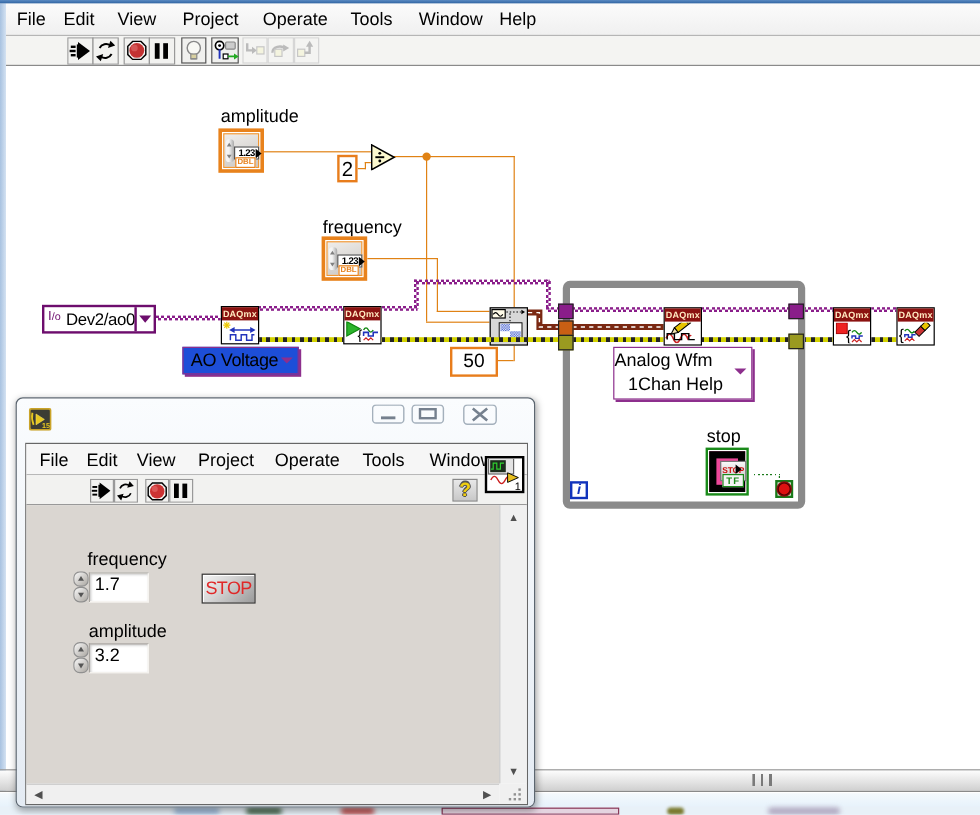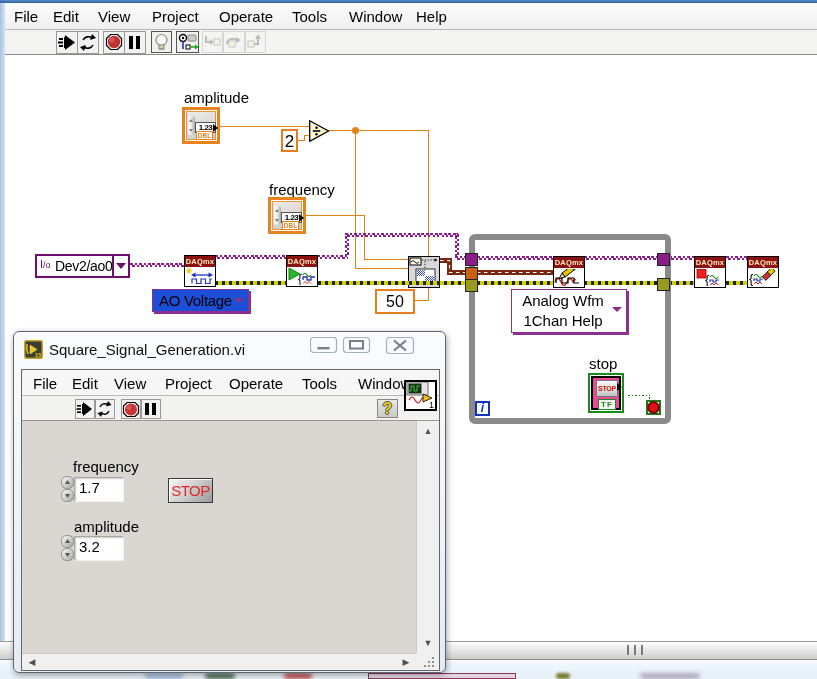--- a/index.html
+++ b/index.html
@@ -284,28 +284,28 @@
       </defs>
   <rect x="7" y="12" width="19" height="13" fill="#fff" stroke="#000" stroke-width="0.8"></rect>
   <rect x="8" y="13" width="8" height="6" fill="url(#chk)"></rect>
   <rect x="16" y="19" width="9" height="5" fill="url(#chk)"></rect>
 </svg>
 </div>
 
 <div class="ew" style="left:318px;top:281px;width:147px;"></div>
 
 <div class="abs" style="left:511px;top:289px;width:116px;height:44px;border:1px solid #8d2f8d;box-shadow:2px 2px 0 #8d2f8d;background:#fff;box-sizing:border-box;">
-  <div style="position:absolute;left:0;right:12px;top:2px;font-size:15px;color:#000;text-align:center;white-space:nowrap;">Analog Wfm</div>
+  <div style="position:absolute;left:0;right:12px;top:2px;font-size:15px;color:#000;white-space:nowrap;">Analog Wfm</div>
   <div style="position:absolute;left:0;right:12px;top:22px;font-size:15px;color:#000;text-align:center;white-space:nowrap;">1Chan Help</div>
   <span style="position:absolute;right:4px;top:17px;width:0;height:0;border-left:5px solid transparent;border-right:5px solid transparent;border-top:5px solid #8d2f8d;"></span>
 </div>
 
 <span class="lbl" style="left:589px;top:355px;">stop</span>
 <div class="abs" id="stopbool" style="left:588px;top:373px;width:36px;height:40px;border:2px solid #1a8a1a;background:#fff;box-sizing:border-box;">
-  <div style="position:absolute;left:1px;top:1px;right:1px;bottom:1px;border:2px solid #000000;background:#ec4899;">
+  <div style="position:absolute;left:1px;top:1px;right:1px;bottom:1px;border:6px solid #000000;background:#ec4899;">
     <div style="position:absolute;left:3px;top:2px;width:20px;height:15px;background:linear-gradient(#fafafa,#c4c4c4);border:1px solid #777;color:#cc1111;font-size:7px;font-weight:bold;text-align:center;line-height:15px;letter-spacing:-0.2px;">STOP</div>
     <div style="position:absolute;left:5px;bottom:-2px;width:16px;height:9px;background:#f4f4f4;border:1px solid #1a8a1a;color:#1a8a1a;font-size:8px;font-weight:bold;line-height:9px;text-align:center;letter-spacing:1px;">TF</div>
     <span style="position:absolute;right:-3px;top:5px;width:0;height:0;border-top:4px solid transparent;border-bottom:4px solid transparent;border-left:5px solid #000;"></span>
   </div>
 </div>
 
 <div class="abs" style="left:475px;top:401px;width:15px;height:15px;border:2px solid #1133bb;background:#fff;box-sizing:border-box;color:#1133bb;font-size:12px;font-weight:bold;font-style:italic;text-align:center;line-height:11px;">i</div>
 
 <div class="abs" style="left:646px;top:400px;width:15px;height:15px;border:2px solid #1a7a1a;background:#fff;box-sizing:border-box;">
   <span style="position:absolute;left:0px;top:0px;width:9px;height:9px;border-radius:50%;background:#dd1111;border:1px solid #550000;box-shadow:0 0 0 1px #881111;"></span>
@@ -316,21 +316,20 @@
 
 <div class="abs" id="fpwin" style="left:13px;top:331px;width:431px;height:340px;border:1px solid #5c6670;border-radius:6px;background:linear-gradient(#fafcfe,#e4ebf3);box-shadow:1px 2px 6px rgba(0,0,0,0.35);">
 
   <svg style="position:absolute;left:10px;top:8px;" width="19" height="19">
     <rect x="0" y="0" width="19" height="19" rx="2" fill="#caa42a"></rect>
     <rect x="1.5" y="1.5" width="16" height="16" rx="1" fill="#3c3c34"></rect>
     <polygon points="6,5 6,14 13,9.5" fill="#e8c820" stroke="#f8e060" stroke-width="0.5"></polygon>
     <path d="M3,4 q-1,5 1,10" stroke="#e8c820" stroke-width="1.5" fill="none"></path>
     <text x="11" y="17" font-size="6" fill="#e8c820" font-family="Liberation Sans" font-weight="bold">15</text>
   </svg>
-  <span style="position:absolute;left:35px;top:9px;font-size:15px;color:#111;white-space:nowrap;">Square_Signal_Generation.vi</span>
 
   <svg style="position:absolute;left:296px;top:5px;" width="125" height="22">
     <rect x="0.5" y="0.5" width="26" height="15" rx="3" fill="none" stroke="#a4b0bc" stroke-width="1.2"></rect>
     <rect x="33.5" y="0.5" width="26" height="15" rx="3" fill="none" stroke="#a4b0bc" stroke-width="1.2"></rect>
     <rect x="7.5" y="10" width="12" height="2.4" fill="#75808e"></rect>
     <rect x="40" y="4" width="13" height="7.5" fill="none" stroke="#75808e" stroke-width="2"></rect>
     <rect x="76.5" y="0.5" width="27" height="16" rx="3" fill="none" stroke="#a4b0bc" stroke-width="1.2"></rect>
     <g stroke="#75808e" stroke-width="2.2">
         <line x1="84" y1="3.5" x2="96" y2="13.5"></line>
         <line x1="96" y1="3.5" x2="84" y2="13.5"></line>

